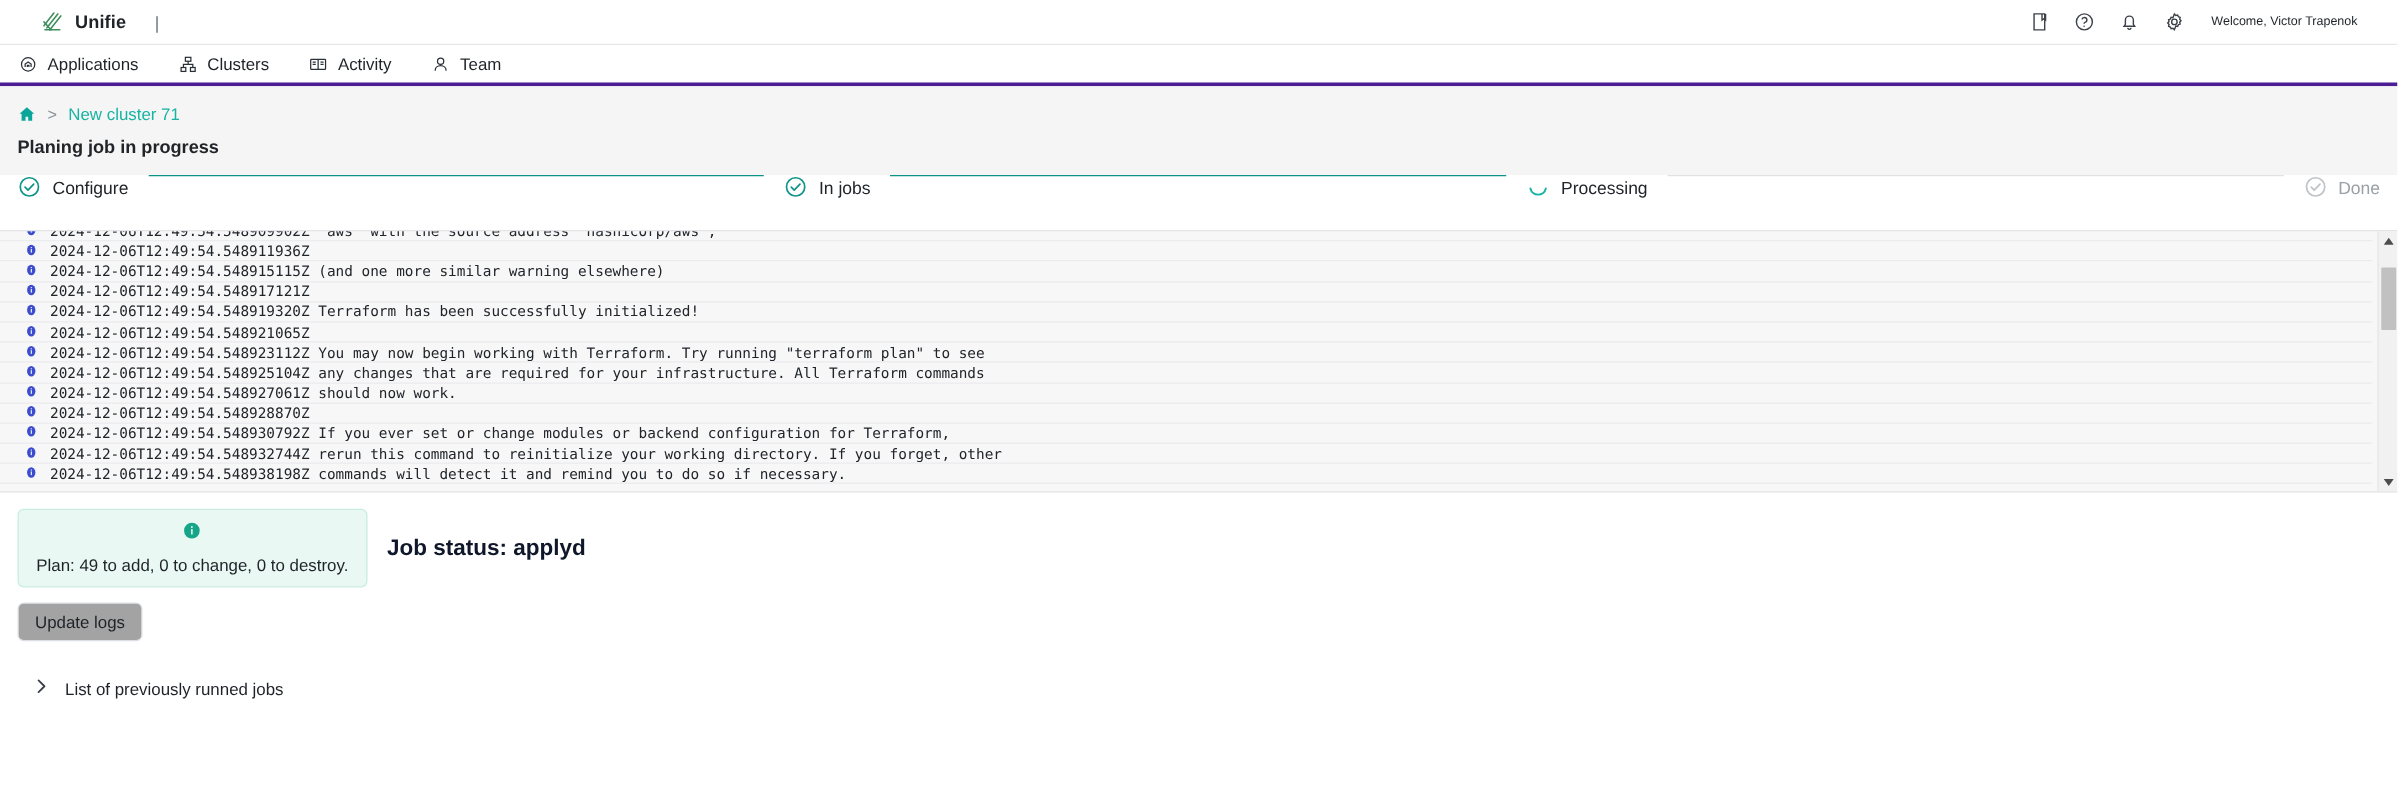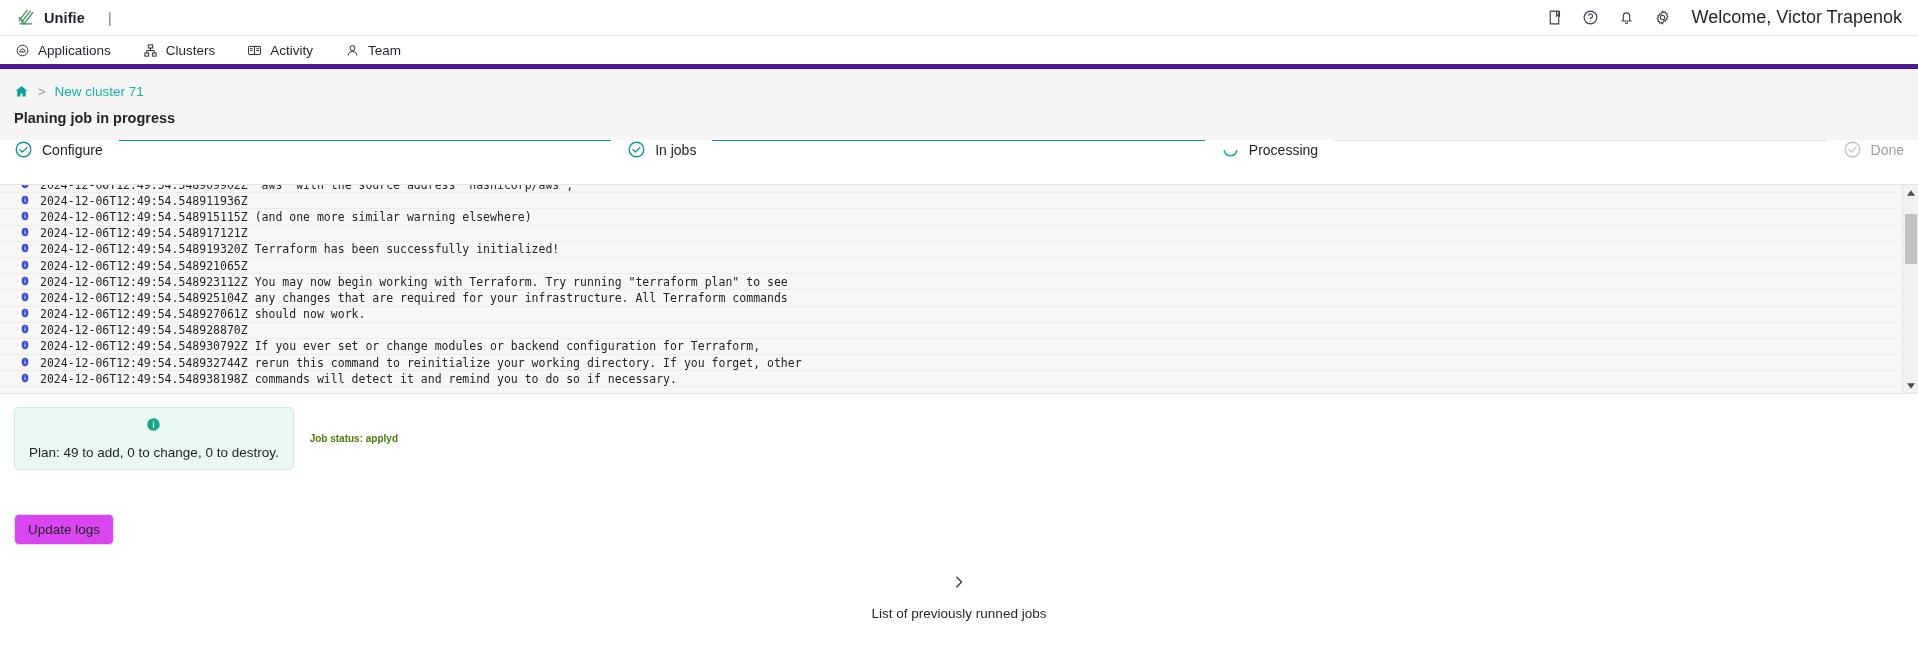--- a/index.html
+++ b/index.html
@@ -9,41 +9,41 @@
     font-family: "Liberation Sans", sans-serif;
     color: #212529;
     overflow: hidden;
   }
 
   
   .topbar {
     height: 36px;
     display: flex;
     align-items: center;
-    padding: 0 16px;
+    padding: 0 32px;
     border-bottom: 1px solid #e5e7eb;
     background: #fff;
   }
   .brand { display: flex; align-items: center; gap: 9px; }
   .brand-logo { width: 19px; height: 19px; display: block; }
   .brand-name { font-size: 14.5px; font-weight: 700; color: #1f2328; letter-spacing: .1px; }
   .brand-sep { margin-left: 14px; color: #6b7280; font-size: 14px; }
 
   .topbar-right { margin-left: auto; display: flex; align-items: center; gap: 19px; }
   .ticon { width: 17px; height: 17px; display: block; color: #3b4049; }
-  .welcome { font-size: 18px; color: #1f2328; margin-left: 2px; text-align: right; }
+  .welcome { font-size: 10px; color: #1f2328; margin-left: 2px; text-align: right; }
 
   
   .navbar {
     height: 33px;
     display: flex;
     align-items: center;
     padding: 0 13px;
     gap: 28px;
-    border-bottom: 5px solid #4c1d95;
+    border-bottom: 3px solid #4c1d95;
     background: #fff;
   }
   .navitem { display: flex; align-items: center; gap: 8px; font-size: 13.5px; color: #1f2328; cursor: pointer; padding: 4px 2px;}
   .navitem svg { width: 15px; height: 15px; display: block; color: #2b3038; }
 
   
   .crumbband { background: #f5f5f5; padding: 12px 14px 0 14px; }
   .crumbs { display: flex; align-items: center; gap: 9px; height: 20px; }
   .crumb-home { width: 15px; height: 15px; color: #0aa699; display:block; }
   .crumb-sep { color: #8b9199; font-size: 13px; line-height: 1; }
@@ -106,31 +106,31 @@
   }
 
   
   .statusrow { display: flex; align-items: center; gap: 16px; padding: 13px 14px 0 14px; }
   .alert {
     display: flex; align-items: center; gap: 10px;
     background: #e9f8f3; border: 1px solid #c9ece2; border-radius: 5px;
     padding: 9px 14px; font-size: 13.5px; color: #1f2328; flex-direction: column;
   }
   .alert-ico { width: 15px; height: 15px; flex: none; color: #17a589; }
-  .jobstatus { font-size: 10px; font-weight: 700; color: #4d7c0f; }
+  .jobstatus { font-size: 18px; font-weight: 700; color: #0f172a; }
 
   .btnrow { padding: 12px 14px 0 14px; }
   .btn {
-    background: #d946ef; border: 1px solid #dcdfe3; border-radius: 5px;
+    background: #a3a3a3; border: 1px solid #dcdfe3; border-radius: 5px;
     padding: 7px 13px; font-size: 13.5px; color: #1f2328;
-    font-family: "Liberation Sans", sans-serif; cursor: pointer; margin-top: 32px;
+    font-family: "Liberation Sans", sans-serif; cursor: pointer;
   }
 
   .accordion { margin: 19px 14px 0 14px; background: #fff; border-radius: 5px; }
-  .accordion-head { display: flex; align-items: center; gap: 14px; padding: 10px 14px; cursor: pointer; flex-direction: column; }
+  .accordion-head { display: flex; align-items: center; gap: 14px; padding: 10px 14px; cursor: pointer; }
   .chev { width: 10px; height: 12px; color: #3c4149; flex:none; }
   .accordion-label { font-size: 13.5px; color: #1f2328; }
 </style>
 </head>
 <body>
 
 <div class="topbar">
   <div class="brand">
     <span>
       <svg class="brand-logo" viewBox="0 0 24 24" fill="none" stroke="#3f8f5e" stroke-width="1.6" stroke-linecap="round">

